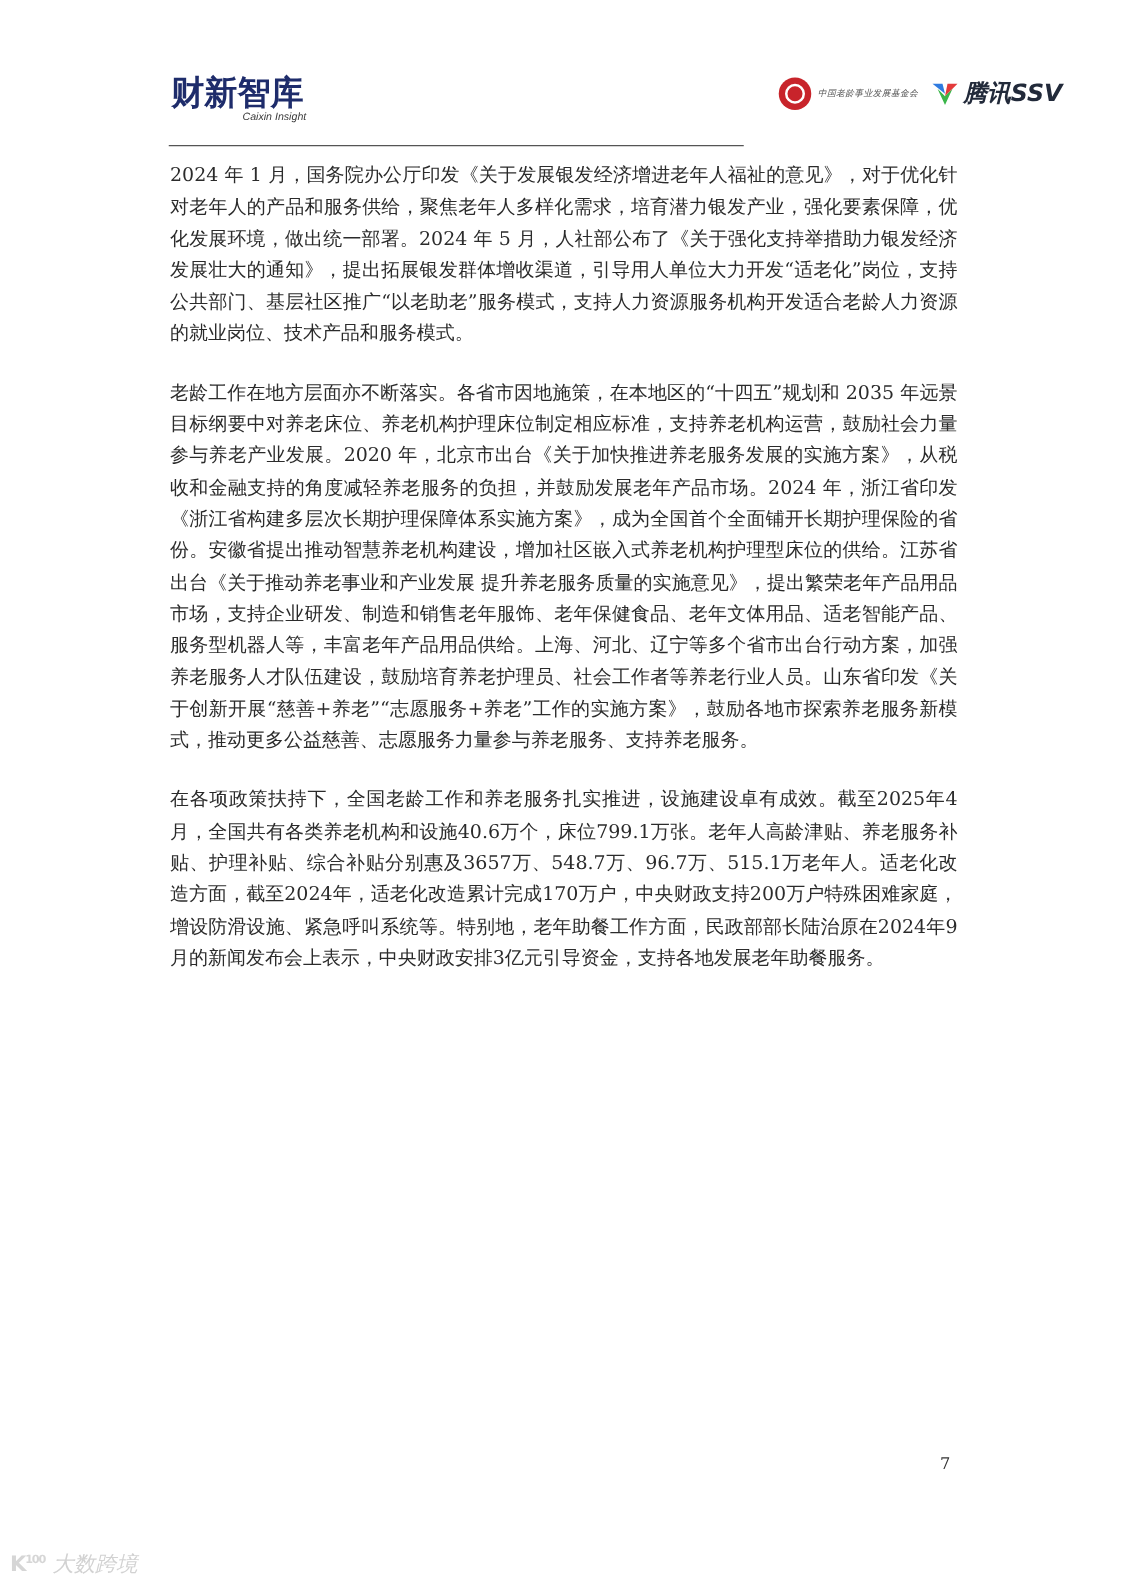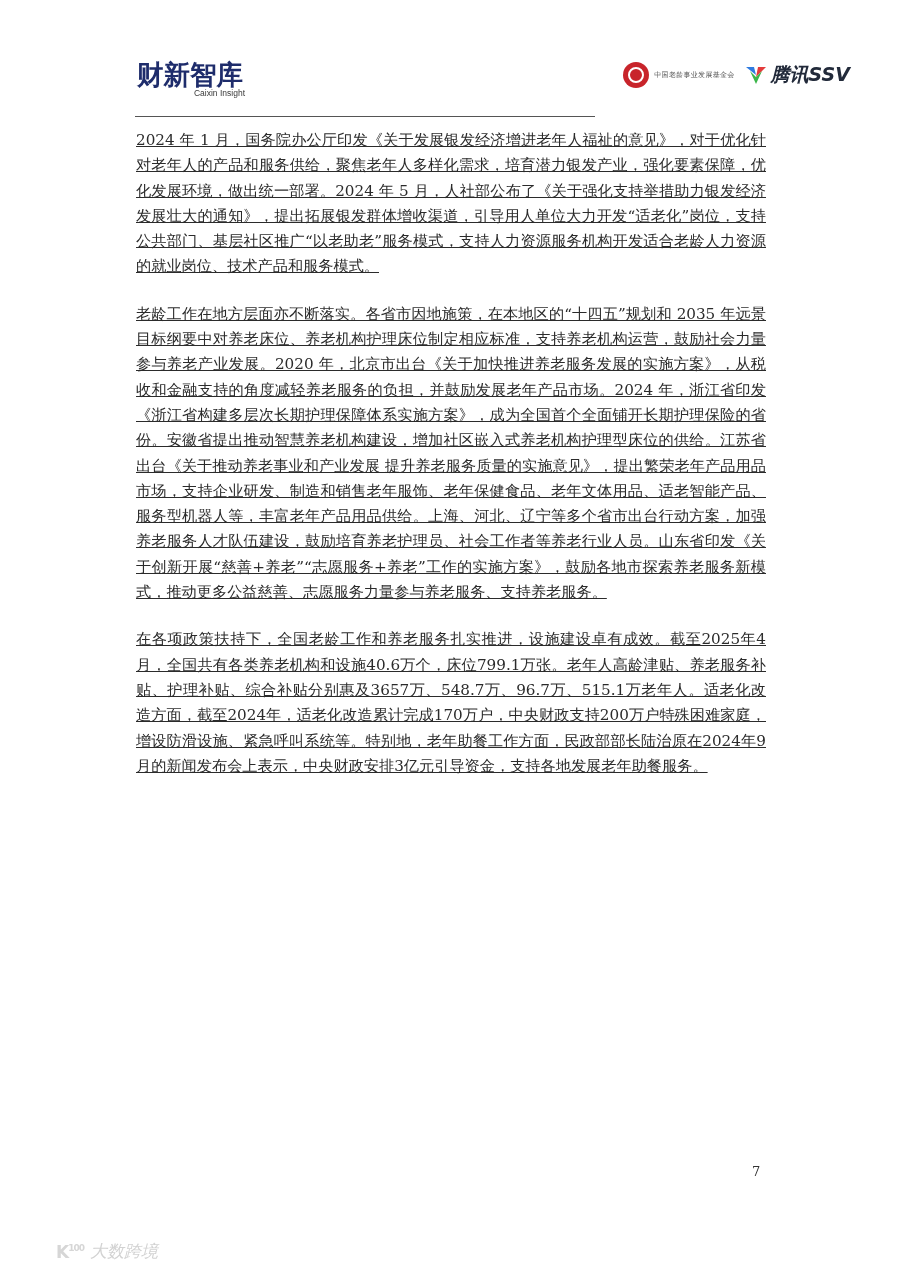--- a/index.html
+++ b/index.html
@@ -11,28 +11,28 @@
     .header { position: absolute; left: 135px; top: 58px; width: 715px; height: 56px; text-align: right; }
     .logo-left { position: absolute; left: 2px; top: 2px; }
     .logo-cn {
       font-family: "DejaVu Sans", "Liberation Sans", sans-serif;
       font-weight: bold; font-size: 27px; letter-spacing: 0px;
       color: #1e2c6b; line-height: 30px; transform: scaleX(0.98);
       transform-origin: left;
     }
     .logo-en {
       font-family: "Liberation Sans", sans-serif;
-      font-size: 8.5px; color: #3a3a3a; margin-left: 30px; margin-top: -2px;
+      font-size: 8.5px; color: #3a3a3a; margin-left: 30px; margin-top: -2px; font-style: italic;
     }
     .header-rule {
       position: absolute; left: 0; top: 58px; width: 460px; height: 0;
       border-top: 1.5px solid #555;
     }
     .logos-right { position: absolute; right: 0; top: 4px; display: flex; align-items: center; gap: 10px; }
-    .cnaf { display: flex; align-items: center; gap: 5px; }
+    .cnaf { display: flex; align-items: center; gap: 5px; font-style: italic; }
     .cnaf-emblem {
       width: 26px; height: 26px; border-radius: 50%;
       background: #c8242b; position: relative;
     }
     .cnaf-emblem::after {
       content: ""; position: absolute; left: 5px; top: 5px; width: 16px; height: 16px;
       border-radius: 50%; border: 2px solid #fff; box-sizing: border-box;
     }
     .cnaf-text {
       font-family: "DejaVu Serif", serif; font-size: 7px; color: #555; letter-spacing: 0.3px;
@@ -41,30 +41,30 @@
     .ssv-mark { width: 22px; height: 20px; }
     .ssv-text {
       font-family: "DejaVu Sans", sans-serif; font-weight: bold; font-style: italic;
       font-size: 19px; color: #222a3a; letter-spacing: 0px;
     }
     .content {
       position: absolute; left: 136px; top: 128px; width: 630px;
     }
     .para {
       margin: 0 0 22px 0; font-size: 15.2px; line-height: 25.3px;
-      text-align: justify; text-justify: inter-character; color: #2b2b2b; text-decoration: underline;
+      text-align: justify; text-justify: inter-character; color: #2b2b2b;
     }
     .page-number {
       position: absolute; left: 752px; top: 1164px; font-size: 13px; color: #333;
     }
     .watermark {
       position: absolute; left: 8px; top: 1240px; display: flex; align-items: center; gap: 6px;
       color: #cfcfcf; font-family: "DejaVu Sans", sans-serif;
     }
-    .wm-icon { font-size: 17px; font-weight: bold; color: #d6d6d6; letter-spacing: -1px; margin-left: 48px; }
+    .wm-icon { font-size: 17px; font-weight: bold; color: #d6d6d6; letter-spacing: -1px; }
     .wm-icon sup { font-size: 9px; }
     .wm-text { font-size: 17px; color: #d2d2d2; font-style: italic; }
   </style>
 </head>
 <body>
 
 <div class="header">
   <div class="logo-left">
     <div class="logo-cn">财新智库</div>
     <div class="logo-en">Caixin Insight</div>

